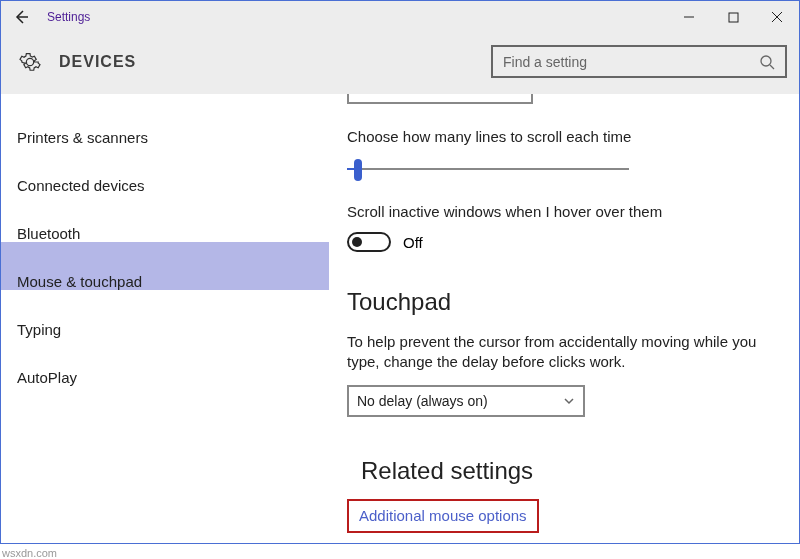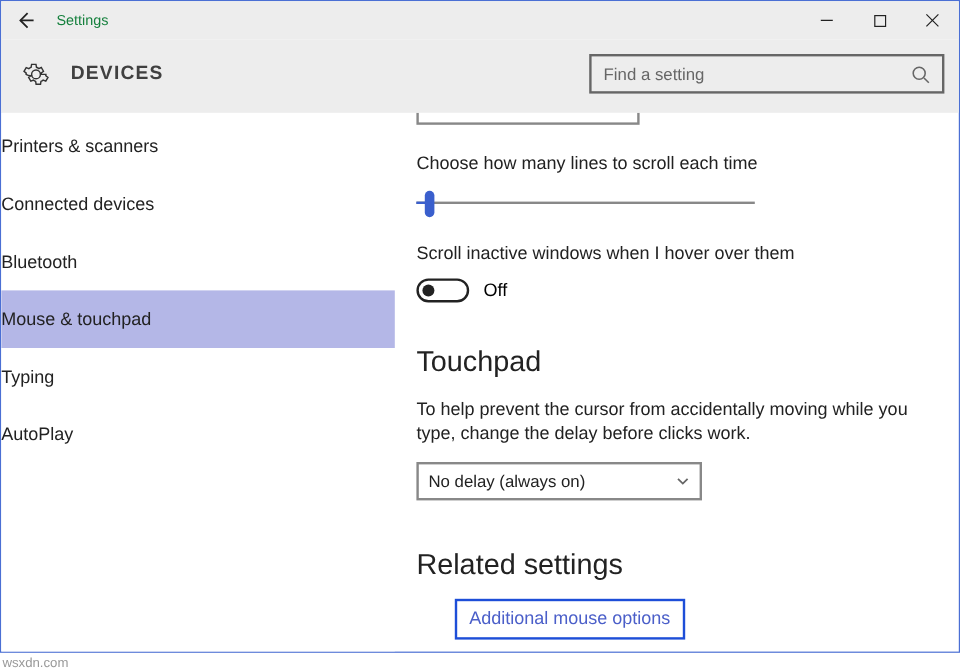--- a/index.html
+++ b/index.html
@@ -31,21 +31,21 @@
     }
     .back-btn {
       width: 40px;
       height: 32px;
       display: flex;
       align-items: center;
       justify-content: center;
     }
     .title-text {
       font-size: 12px;
-      color: #15803d;
+      color: #4c1d95;
       margin-left: 6px;
     }
     .win-controls {
       margin-left: auto;
       display: flex;
     }
     .win-btn {
       width: 44px;
       height: 32px;
       display: flex;
@@ -90,22 +90,23 @@
       display: flex;
       overflow: hidden;
     }
     .sidebar {
       width: 328px;
       background: #fff;
       padding-top: 4px;
     }
     .sidebar-item {
       height: 48px;
-      display: flex;
-      align-items: center;
+      padding-left: 16px;
+      display: flex;
+      align-items: flex-end;
       font-size: 15px;
       color: #222;
     }
     .sidebar-item.selected {
       background: #b4b7e7;
     }
     .content {
       flex: 1;
       padding: 0 26px 18px 18px;
       position: relative;
@@ -202,25 +203,24 @@
       display: flex;
       align-items: center;
       padding: 0 8px;
       font-size: 14px;
       color: #222;
     }
     .dropdown .chev {
       margin-left: auto;
     }
     .link-box {
-      border: 2px solid #1d4ed8;
+      border: 2px solid #b91c1c;
       padding: 6px 10px;
       margin-top: 14px;
       display: inline-block;
-      margin-left: 32px;
     }
     .link-text {
       color: #4b5fc9;
       font-size: 15px;
     }
     .watermark {
       position: absolute;
       left: 2px;
       bottom: 0;
       font-size: 11px;
@@ -314,21 +314,21 @@
 
       <div class="heading">Touchpad</div>
       <div class="body-text">To help prevent the cursor from accidentally moving while you type, change the delay before clicks work.</div>
       <div class="dropdown">
         <span>No delay (always on)</span>
         <svg class="chev" width="12" height="12" viewBox="0 0 12 12">
           <path d="M2 4 L6 8 L10 4" stroke="#666" stroke-width="1.5" fill="none"></path>
         </svg>
       </div>
 
-      <div class="heading" style="margin-top:40px;">Related settings</div>
+      <div class="heading" style="margin-top:40px;margin-left:14px;">Related settings</div>
       <div class="link-box">
         <span class="link-text">Additional mouse options</span>
       </div>
     </div>
   </div>
 </div>
 
 <div class="watermark">wsxdn.com</div>
 
 </body></html>

